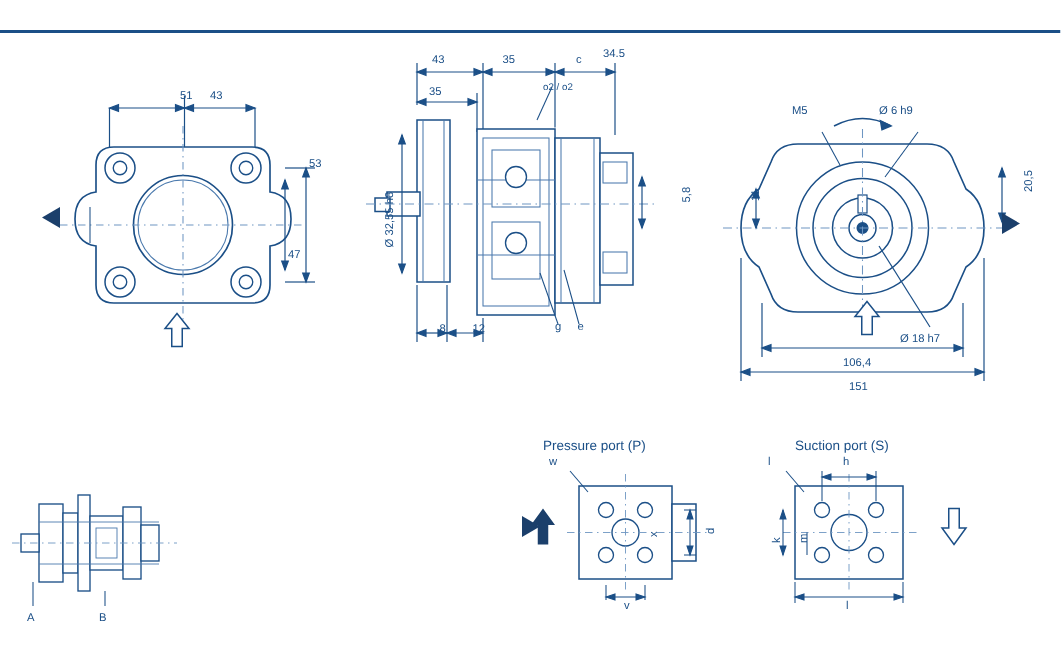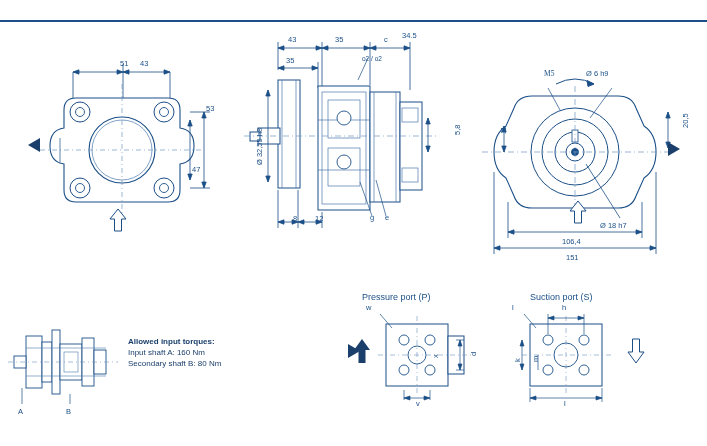--- a/index.html
+++ b/index.html
@@ -300,21 +300,21 @@
         <line x1="4" y1="196" x2="166" y2="196"></line>
         <path d="M4,196 l6,-2.2 v4.4 z" fill="#1b4f87"></path>
         <path d="M166,196 l-6,-2.2 v4.4 z" fill="#1b4f87"></path>
         <line x1="4" y1="120" x2="4" y2="202"></line>
         <line x1="166" y1="120" x2="166" y2="202"></line>
 
         <line x1="96" y1="112" x2="130" y2="166"></line>
       </g>
     </svg>
 
-    <div class="lbl" style="left:544px;top:70px;font-family:Liberation Serif, serif;">M5</div>
+    <div class="lbl" style="left:528px;top:70px;">M5</div>
     <div class="lbl" style="left:586px;top:70px;">Ø 6 h9</div>
     <div class="lbl vt" style="left:682px;top:128px;">20,5</div>
     <div class="lbl vt" style="left:500px;top:134px;">11</div>
     <div class="lbl" style="left:600px;top:222px;">Ø 18 h7</div>
     <div class="lbl" style="left:562px;top:238px;text-align:right;">106,4</div>
     <div class="lbl" style="left:566px;top:254px;">151</div>
 
     <div class="arrow-right" style="left:668px;top:142px;"></div>
     <div class="hollow-up" style="left:568px;top:200px;">
       <svg width="20" height="24">
@@ -344,25 +344,20 @@
       </g>
       <g stroke="#1b4f87" stroke-width="0.7" fill="none">
         <line x1="14" y1="70" x2="14" y2="86"></line>
         <line x1="62" y1="76" x2="62" y2="86"></line>
       </g>
     </svg>
     <div class="lbl" style="left:18px;top:408px;">A</div>
     <div class="lbl" style="left:66px;top:408px;">B</div>
   </div>
 
-  <div class="note" style="left:128px;top:336px;">
-    <div><b>Allowed input torques:</b></div>
-    <div>Input shaft        A: 160 Nm</div>
-    <div>Secondary shaft  B:  80 Nm</div>
-  </div>
 
   <div>
     <div class="capt" style="left:362px;top:292px;">Pressure port (P)</div>
     <svg width="120" height="95" style="position:absolute;left:372px;top:310px;">
       <g stroke="#1b4f87" stroke-width="1" fill="#ffffff">
         <rect x="14" y="14" width="62" height="62"></rect>
         <rect x="76" y="26" width="16" height="38"></rect>
       </g>
       <g stroke="#1b4f87" stroke-width="0.9" fill="#fff">
         <circle cx="32" cy="30" r="5"></circle>

